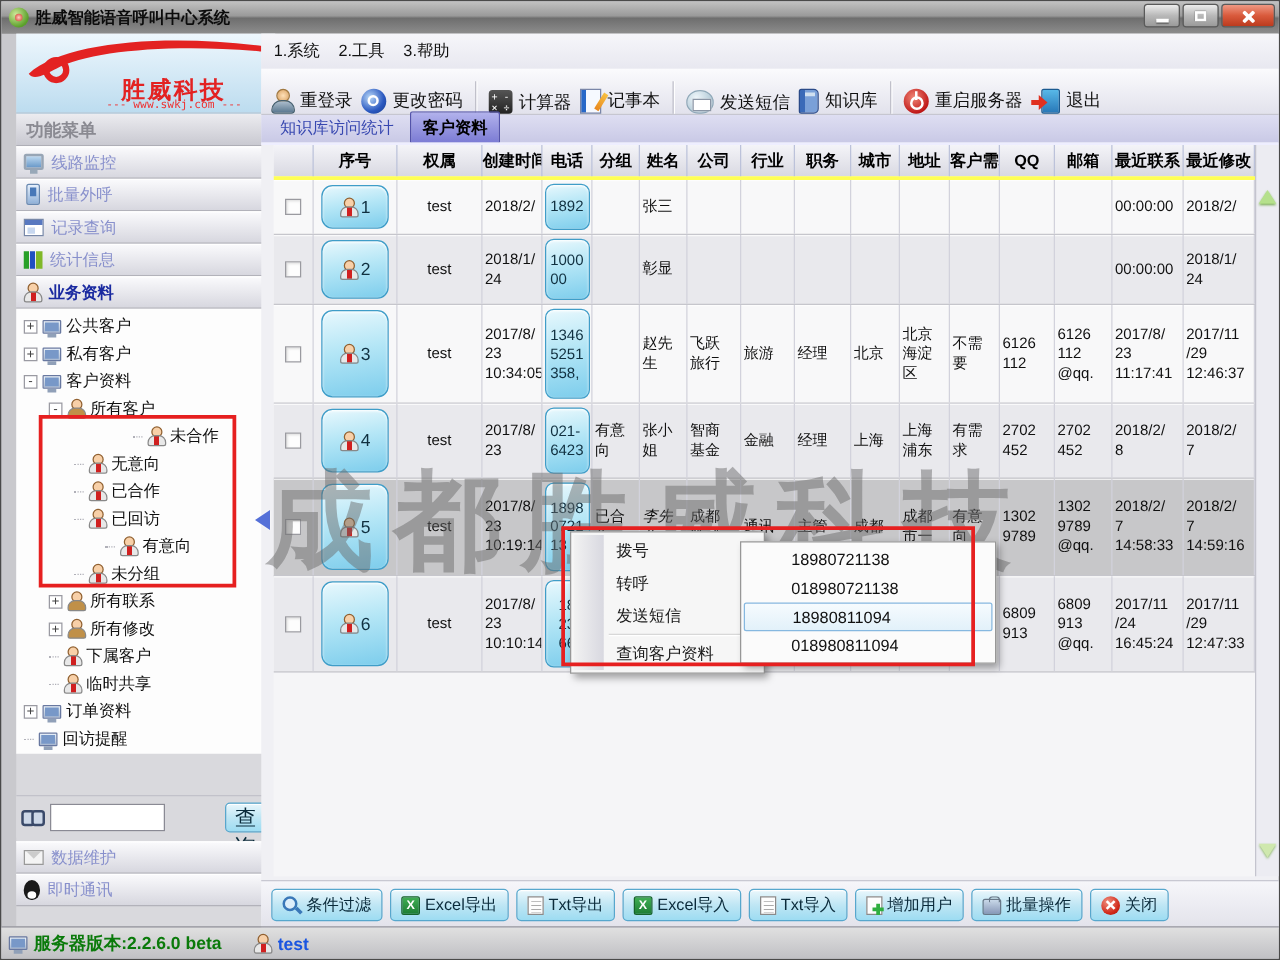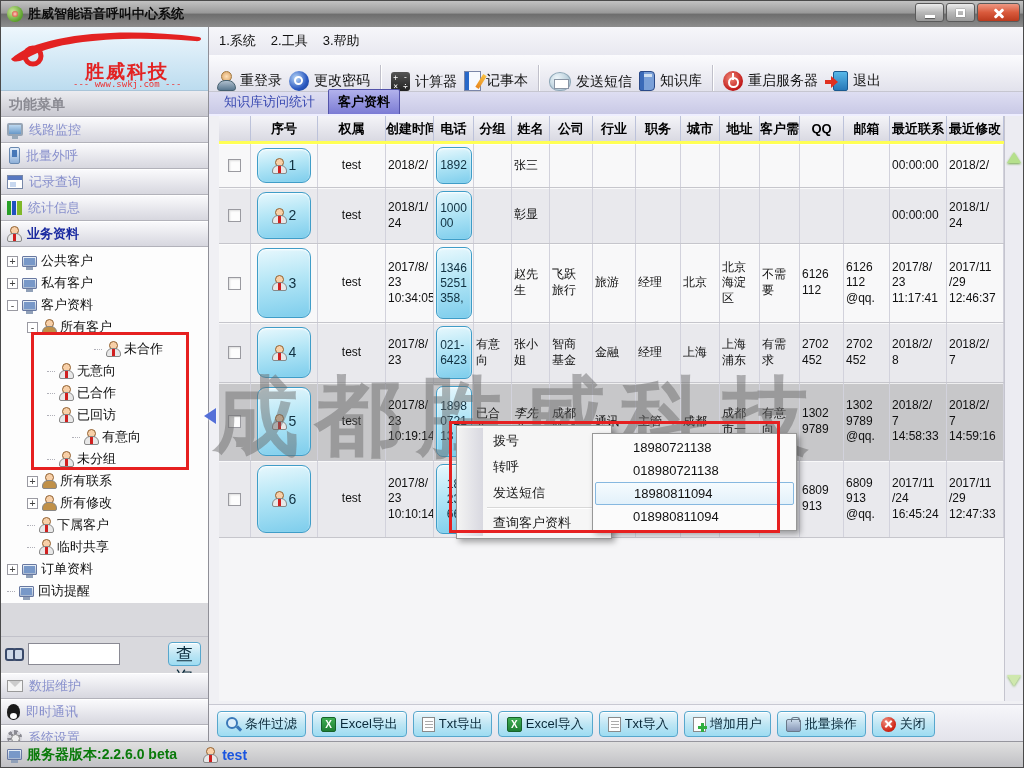--- a/index.html
+++ b/index.html
@@ -19,21 +19,21 @@
   .wbtn { width:29px; height:19px; border:1px solid #5a5a5a; border-radius:3px;
     background:linear-gradient(#ececec,#b8b8b8 50%,#9a9a9a); display:flex; align-items:center; justify-content:center; position:relative; }
   .wbtn.close { width:43px; background:linear-gradient(#ef9883,#d95a3c 50%,#bb3a1e); }
   .g-min { width:10px; height:3px; background:#fff; box-shadow:0 1px 1px #555; margin-top:7px; }
   .g-max { width:9px; height:8px; border:2px solid #fff; box-shadow:0 0 1px #555; }
   .g-x { position:relative; width:12px; height:12px; }
   .g-x::before,.g-x::after { content:""; position:absolute; left:0; top:5px; width:12px; height:3px; background:#fff; border-radius:1px; }
   .g-x::before { transform:rotate(45deg);} .g-x::after { transform:rotate(-45deg);}
 
   
-  .sidebar { position:absolute; left:0; top:26px; width:208px; bottom:26px;
+  .sidebar { position:absolute; left:12px; top:26px; width:208px; bottom:26px;
     background:#d9d9dd; border-right:1px solid #8f8f97; }
   .logo { position:absolute; left:0; top:0; width:207px; height:64px;
     background:linear-gradient(#eef7fd,#bcdcef); overflow:hidden; border-bottom:1px solid #a8c4d8; }
   .logo svg { position:absolute; left:2px; top:0; }
   .brand { position:absolute; left:84px; top:32px; color:#e32222; font-weight:bold; font-size:19px; letter-spacing:2px; }
   .site { position:absolute; left:72px; top:52px; color:#e33; font-size:9px; font-family:"DejaVu Sans Mono",monospace; }
   .sb-header { position:absolute; left:0; top:64px; width:207px; height:26px;
     background:linear-gradient(#ececf0,#c9c9d1); border-bottom:1px solid #aeaeb6; color:#8a8a92;
     font-weight:bold; font-size:14px; line-height:26px; padding-left:8px; }
   .sb-item { width:207px; height:26px; background:linear-gradient(#fbfbfd,#d7d7df);
@@ -343,24 +343,20 @@
     </div>
     <div id="sb-bottom">
         <div class="sb-item">
           <span class="i i-mail"></span>
           <span>数据维护</span>
         </div>
         <div class="sb-item">
           <span class="i i-qq"></span>
           <span>即时通讯</span>
         </div>
-        <div class="sb-item">
-          <span class="i i-gear"></span>
-          <span>系统设置</span>
-        </div>
       </div>
   </div>
 
   <div class="main">
     <div class="menubar" id="menubar">
         <span class="mb-item">1.系统</span>
         <span class="mb-item">2.工具</span>
         <span class="mb-item">3.帮助</span>
       </div>
     <div class="toolbar" id="toolbar">

